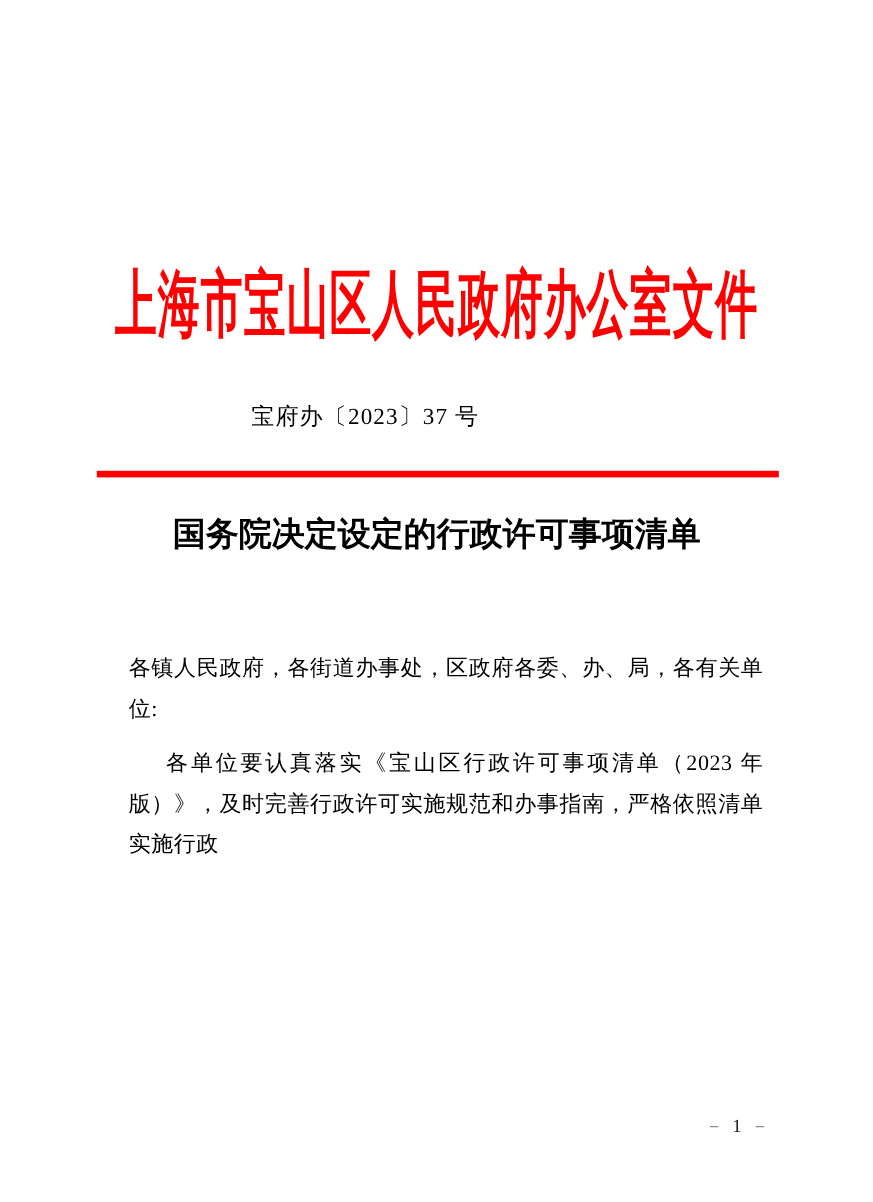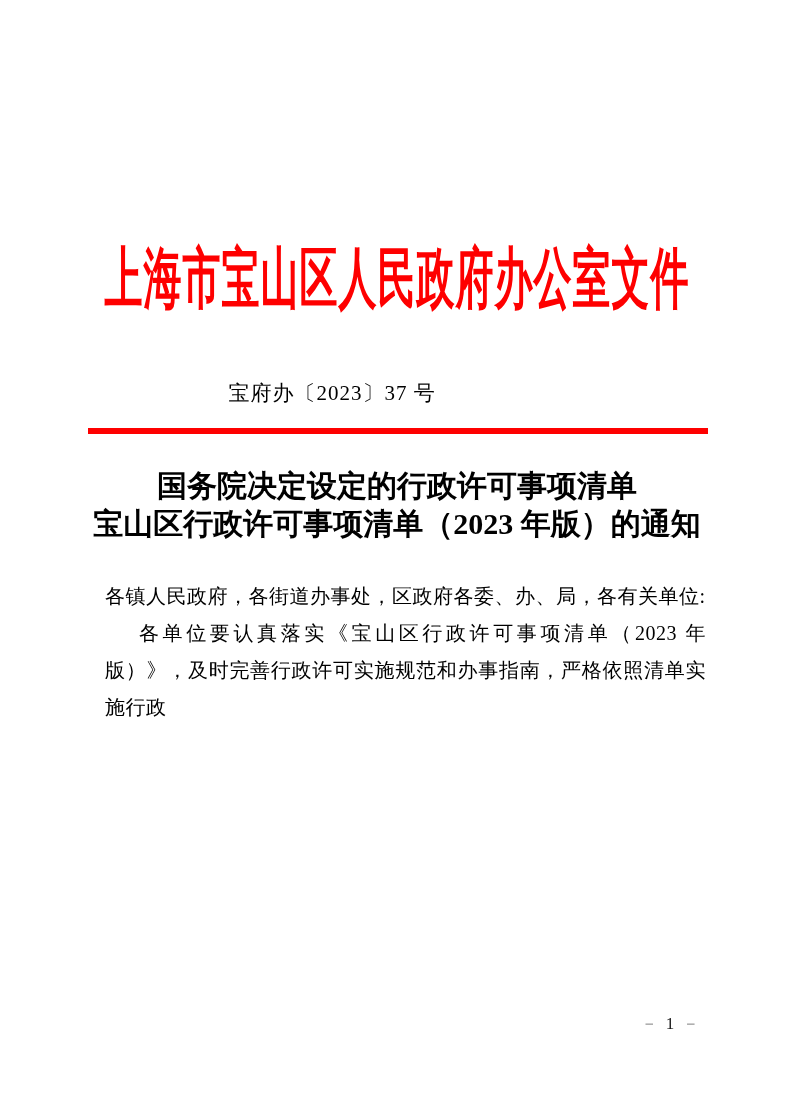--- a/index.html
+++ b/index.html
@@ -28,21 +28,21 @@
     font-weight: bold;
     font-size: 38px;
     line-height: 40px;
     letter-spacing: 1px;
     transform: scaleY(1.75);
     transform-origin: center center;
     white-space: nowrap;
   }
   .doc-number {
     position: absolute;
-    top: 380px;
+    top: 365px;
     left: 0;
     width: 664px;
     text-align: center;
     font-size: 21px;
     line-height: 26px;
     letter-spacing: 1px;
   }
   .red-line {
     position: absolute;
     top: 428px;
@@ -71,21 +71,21 @@
     top: 578px;
     left: 105px;
     width: 601px;
     font-size: 20px;
     line-height: 37px;
     text-align: justify;
     text-justify: inter-character;
     letter-spacing: 0.5px;
   }
   .body-text p {
-    margin: 0;
+    margin: 12px;
   }
   .body-text .para {
     text-indent: 34px;
   }
   .footer {
     position: absolute;
     top: 1014px;
     left: 624px;
     width: 92px;
     text-align: center;
@@ -107,21 +107,20 @@
 <div class="page">
 
   <div class="banner">上海市宝山区人民政府办公室文件</div>
 
   <div class="doc-number">宝府办〔2023〕37 号</div>
 
   <div class="red-line"></div>
 
   <h1 class="doc-title">
     <span class="t-line">国务院决定设定的行政许可事项清单</span>
-    <span class="t-line">宝山区行政许可事项清单（2023 年版）的通知</span>
   </h1>
 
   <div class="body-text">
     <p class="salutation">各镇人民政府，各街道办事处，区政府各委、办、局，各有关单位:</p>
     <p class="para">各单位要认真落实《宝山区行政许可事项清单（2023 年版）》，及时完善行政许可实施规范和办事指南，严格依照清单实施行政</p>
   </div>
 
   <div class="footer">
     <span class="dash">－</span><span class="num">1</span><span class="dash">－</span>
   </div>

